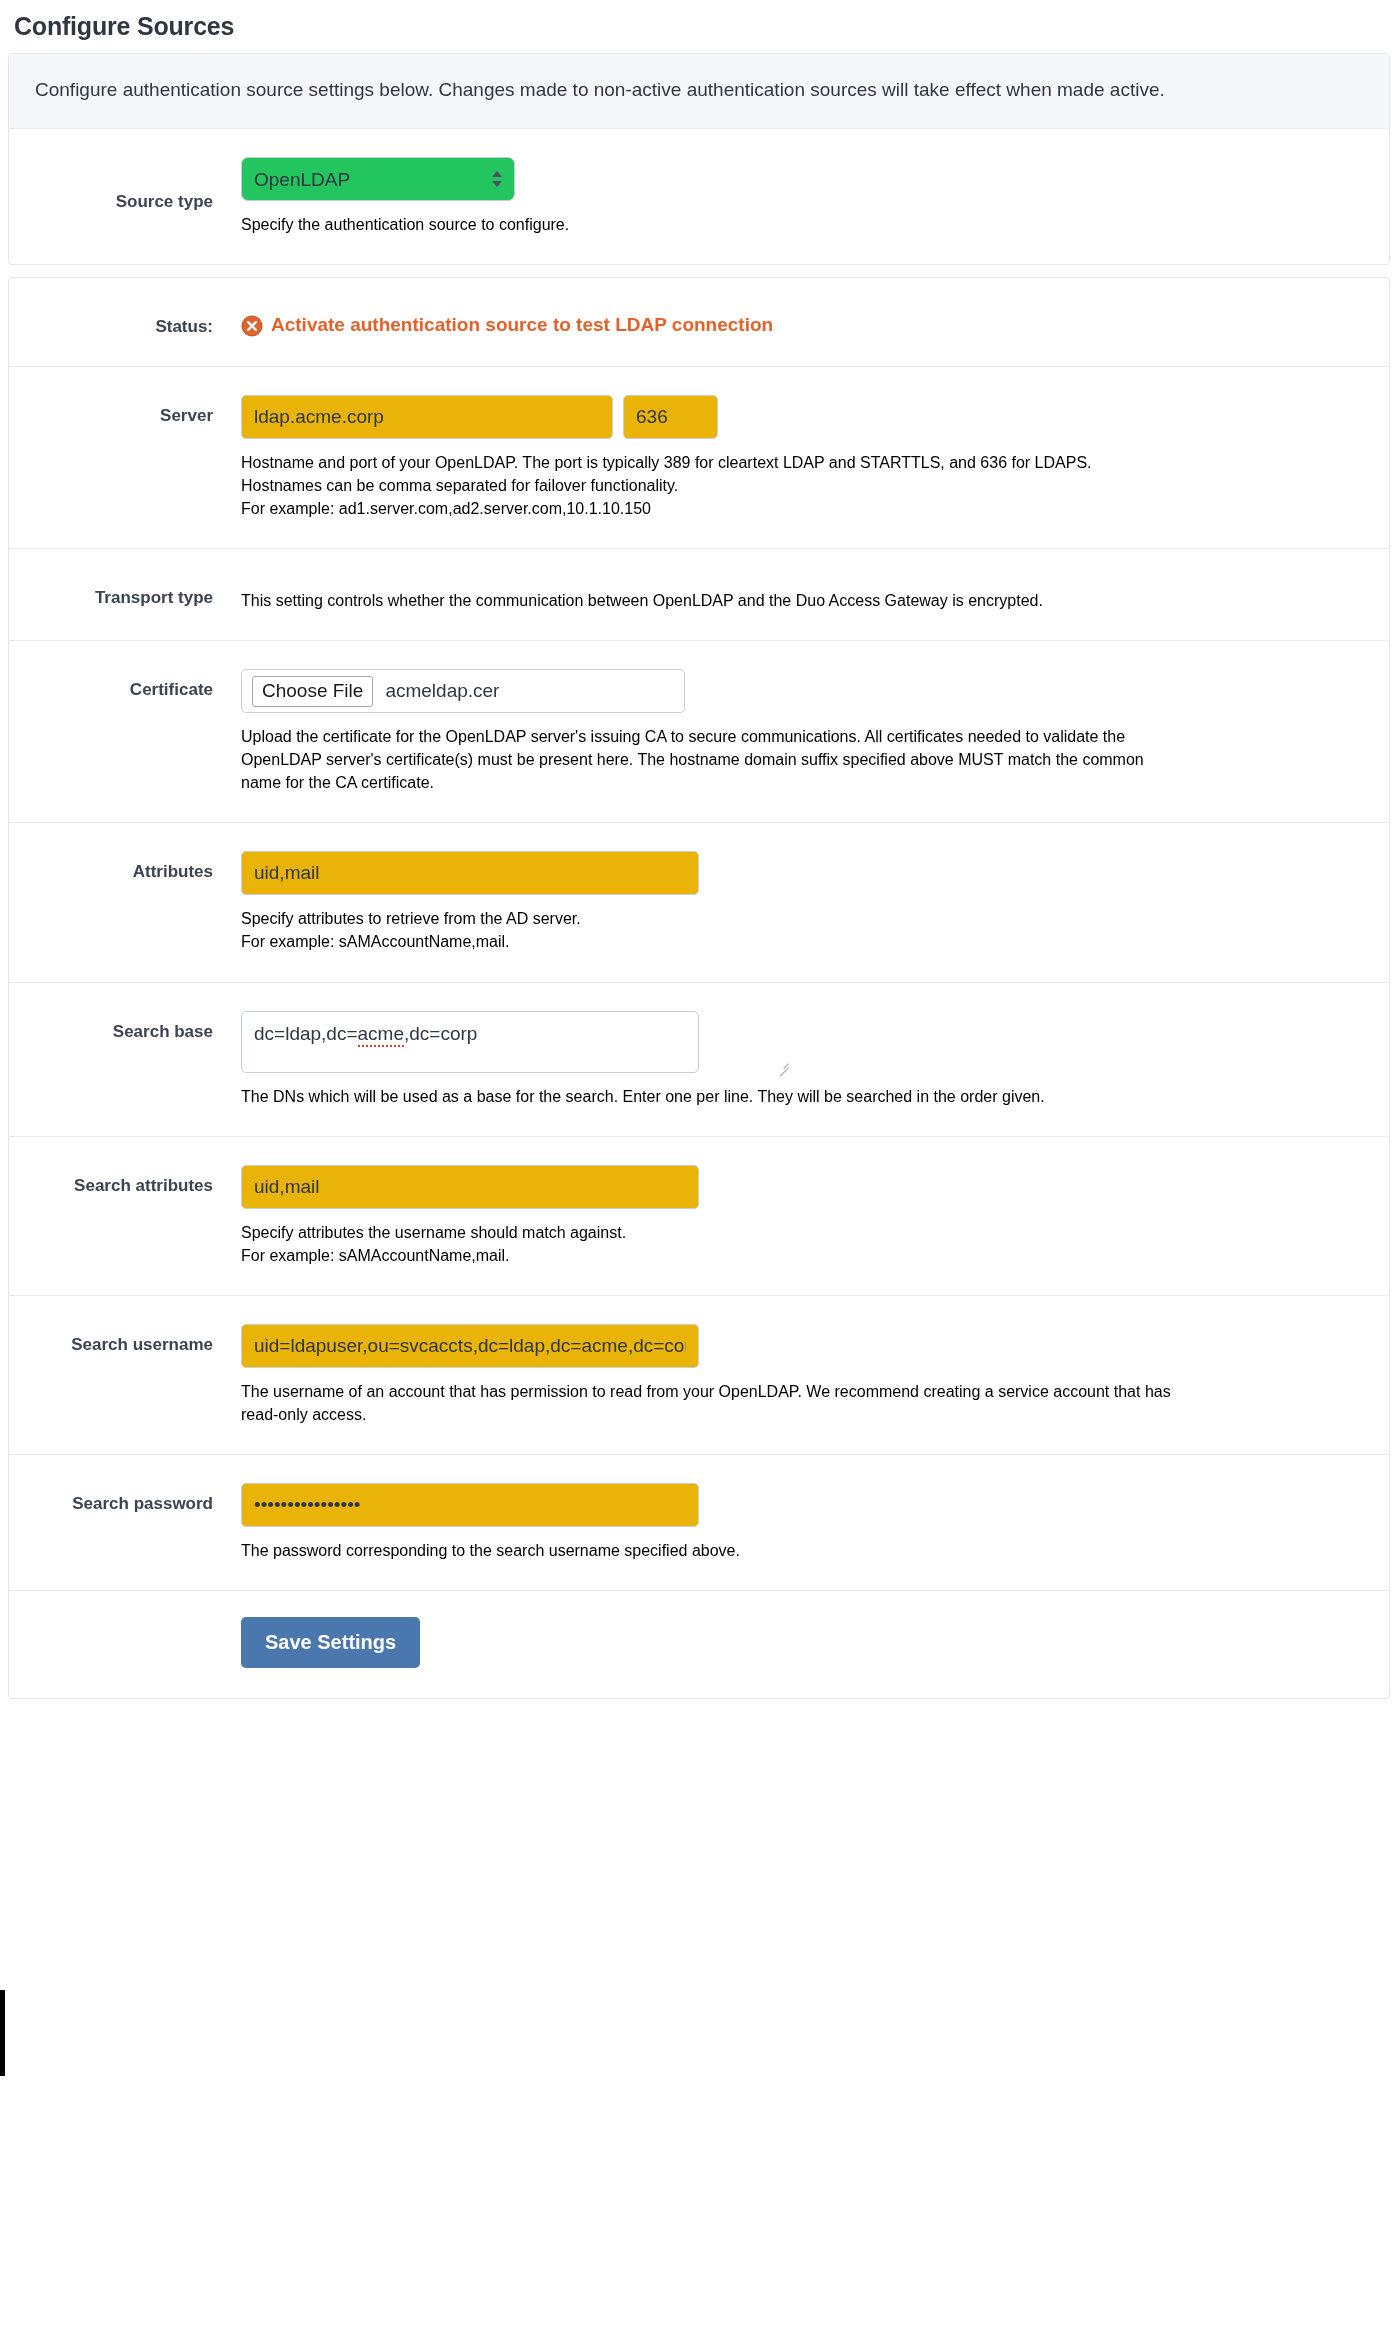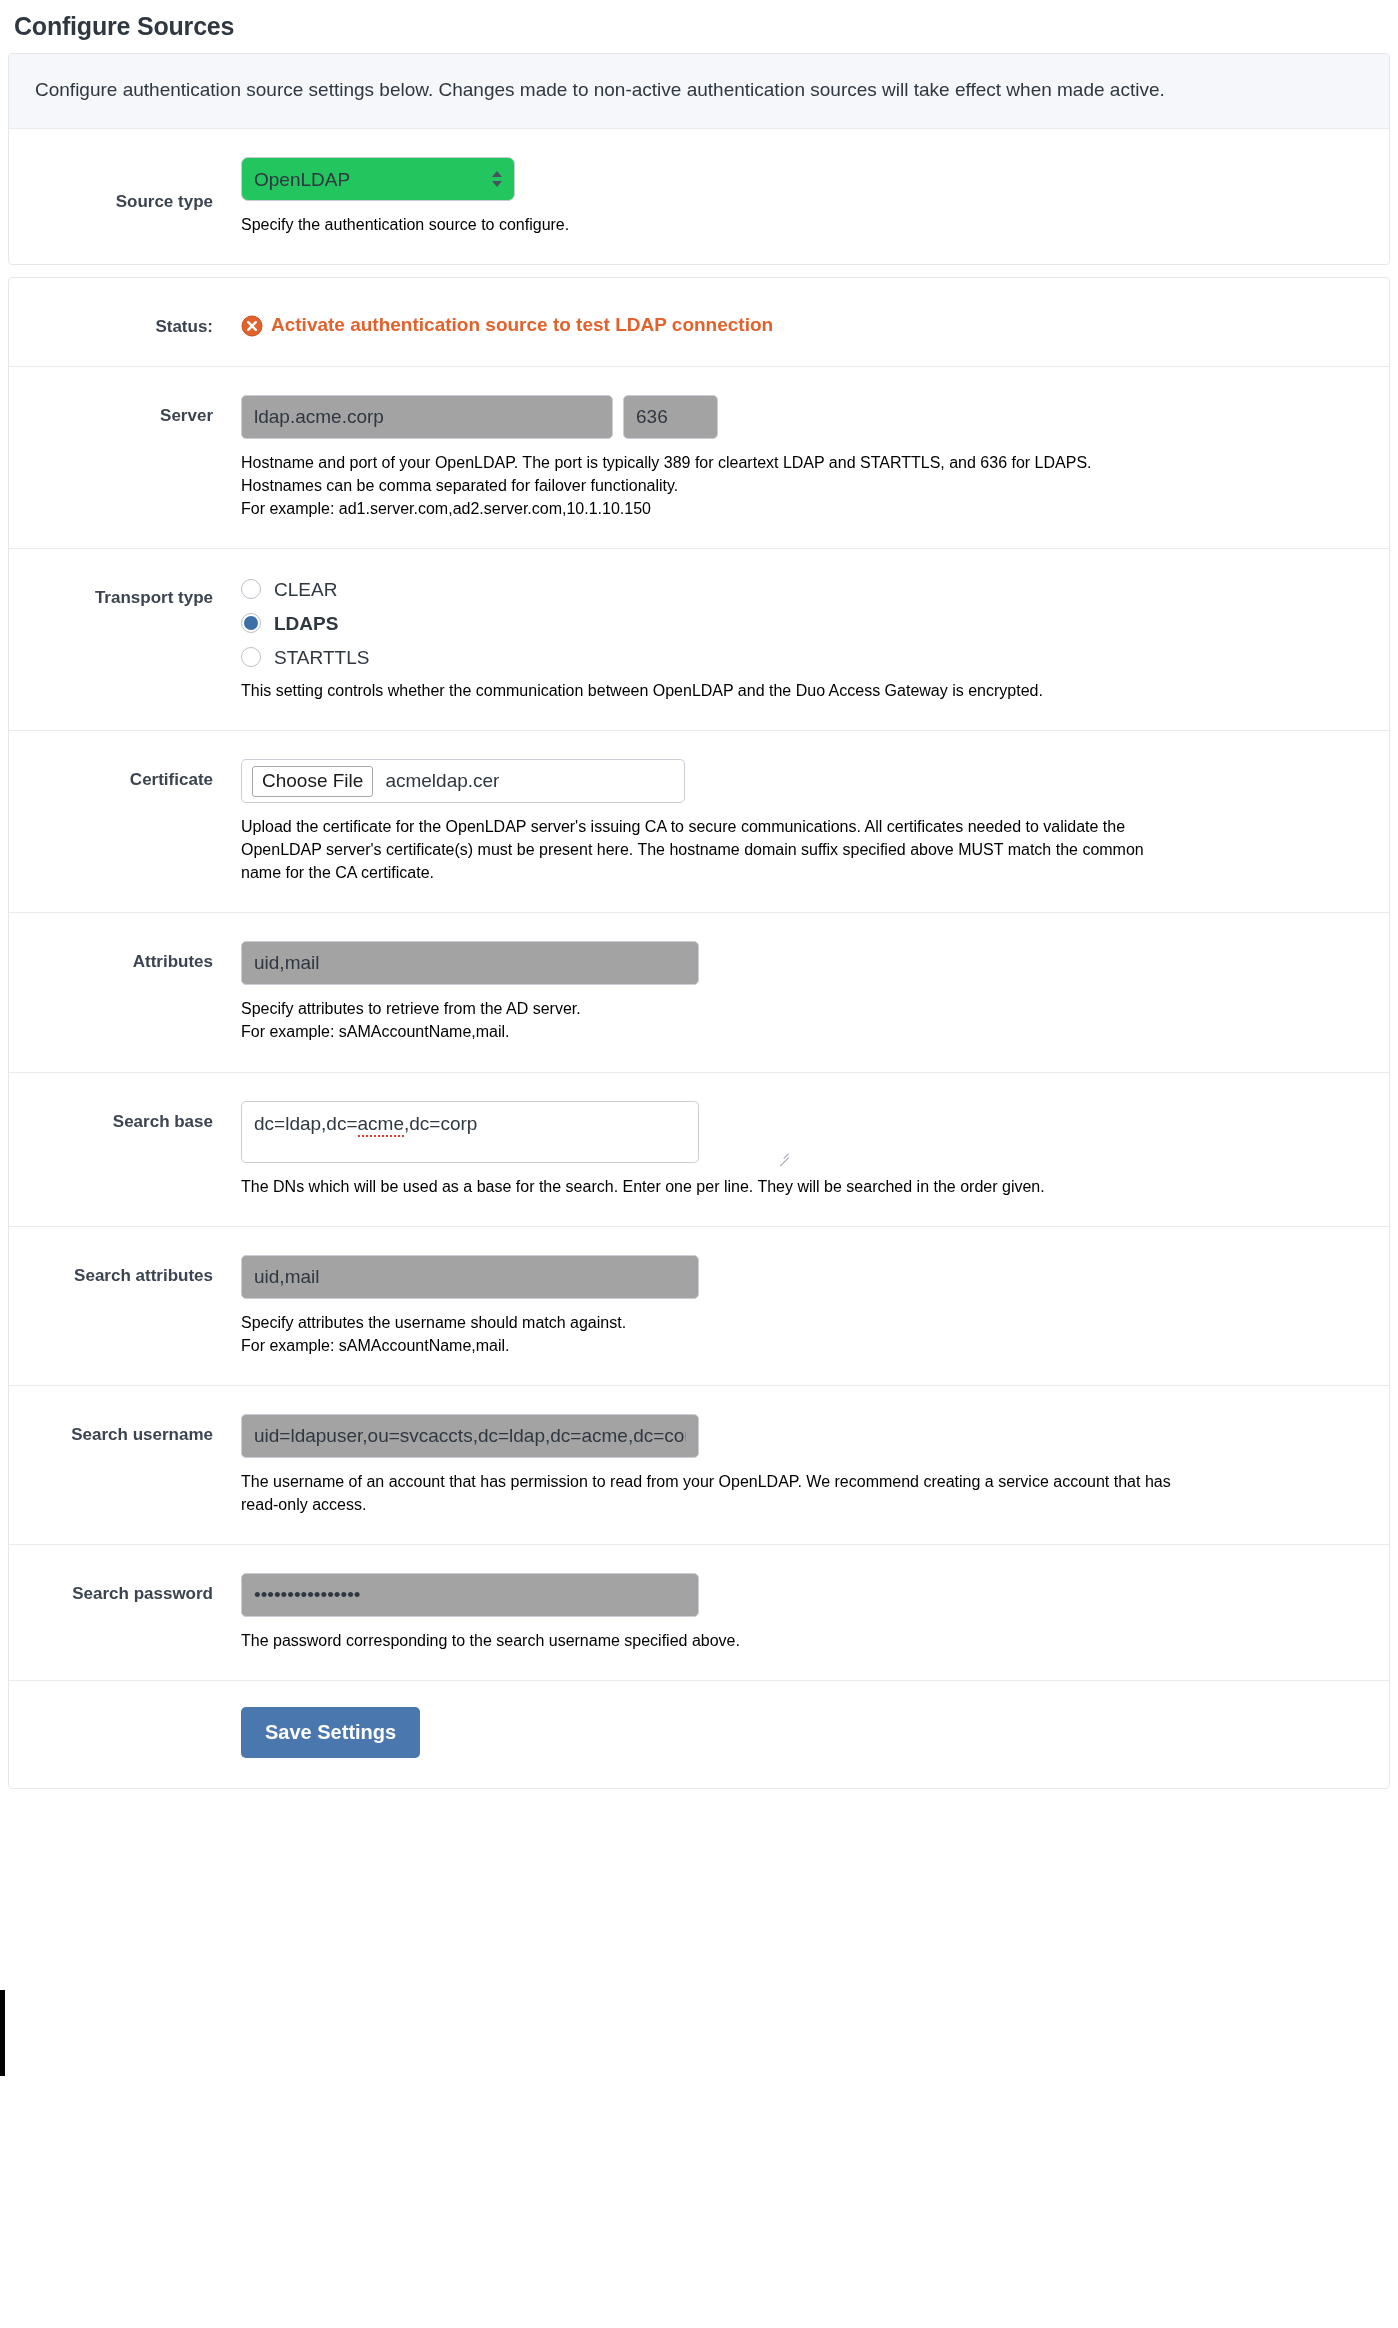--- a/index.html
+++ b/index.html
@@ -71,21 +71,21 @@
     margin-top: 12px;
     max-width: 930px;
   }
   .help .line { display: block; }
 
   
   .txt {
     font-family: "Liberation Sans", sans-serif;
     font-size: 19px;
     color: #2f3741;
-    background: #a3a3a3;
+    background: #eab308;
     border: 1px solid #c9ced6;
     border-radius: 5px;
     padding: 9px 12px;
     height: 44px;
     outline: none;
   }
   .txt.w-server { width: 372px; }
   .txt.w-port { width: 95px; }
   .txt.w-main { width: 458px; }
   .txt.w-wide { width: 458px; }
@@ -321,34 +321,20 @@
         <div class="help">
           <span class="line">Hostname and port of your OpenLDAP. The port is typically 389 for cleartext LDAP and STARTTLS, and 636 for LDAPS. Hostnames can be comma separated for failover functionality.</span>
           <span class="line">For example: ad1.server.com,ad2.server.com,10.1.10.150</span>
         </div>
       </div>
     </div>
 
     <div class="row">
       <div class="row-label">Transport type</div>
       <div class="row-field">
-        <div class="radios">
-          <div class="radio-row">
-            <span class="radio"></span>
-            <span class="radio-label">CLEAR</span>
-          </div>
-          <div class="radio-row">
-            <span class="radio checked"></span>
-            <span class="radio-label sel-bold">LDAPS</span>
-          </div>
-          <div class="radio-row">
-            <span class="radio"></span>
-            <span class="radio-label">STARTTLS</span>
-          </div>
-        </div>
         <div class="help">This setting controls whether the communication between OpenLDAP and the Duo Access Gateway is encrypted.</div>
       </div>
     </div>
 
     <div class="row">
       <div class="row-label">Certificate</div>
       <div class="row-field">
         <div class="file-box">
           <span class="file-btn">Choose File</span>
           <span class="file-name">acmeldap.cer</span>

